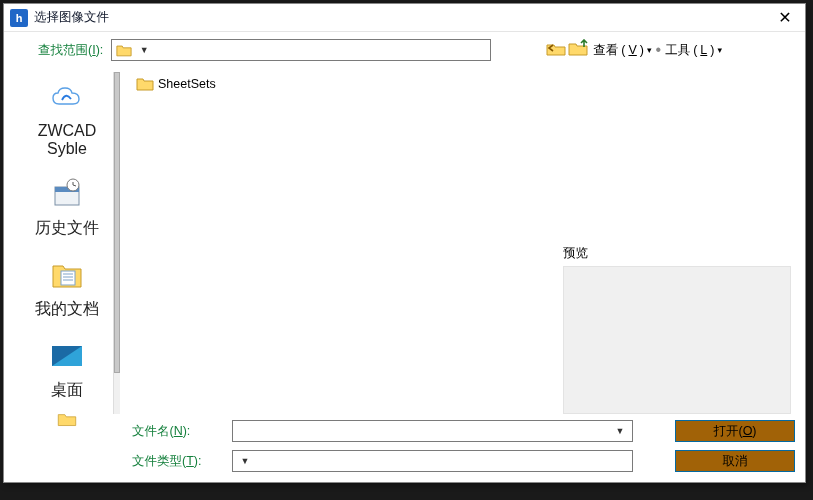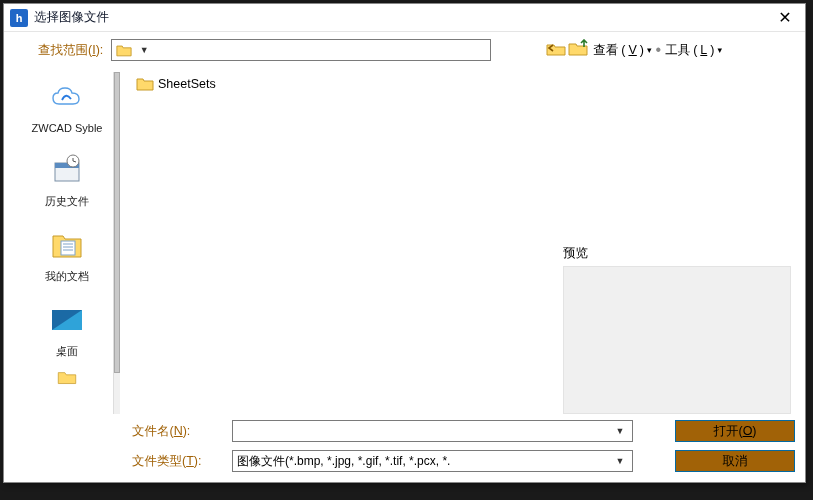--- a/index.html
+++ b/index.html
@@ -20,21 +20,21 @@
   }
   .titlebar .title { font-size: 12.5px; color: #0f172a; flex: 1; }
   .titlebar .close {
     width: 28px; height: 24px; font-size: 16px; line-height: 1;
     display: flex; align-items: center; justify-content: center; cursor: pointer;
   }
 
   .toolbar-row {
     height: 34px; display: flex; align-items: center; padding: 4px 10px 2px 34px; gap: 8px;
   }
-  .label { font-size: 12.5px; color: #a16207; white-space: nowrap; }
+  .label { font-size: 12.5px; color: #15803d; white-space: nowrap; }
   .lookin-combo {
     flex: 0 0 380px; height: 22px; border: 1px solid #7a7a7a;
     display: flex; align-items: center; padding: 0 4px; gap: 4px;
     background: #fff; cursor: pointer; position: relative;
   }
   .lookin-combo .folder-icon { width: 16px; height: 13px; }
   .lookin-combo span.text { font-size: 12.5px; font-family: Consolas, monospace; flex: 1; }
   .combo-arrow {
     width: 16px; height: 100%; display: flex; align-items: center; justify-content: center;
     font-size: 9px; color: #333;
@@ -58,21 +58,21 @@
   }
   .sidebar-scroll .thumb {
     position: absolute; left: 0; right: 0; top: 0; height: 88%;
     background: #c9c9c9; border: 1px solid #a8a8a8;
   }
   .sb-item {
     width: 92px; display: flex; flex-direction: column; align-items: center;
     padding: 8px 0 10px 0; cursor: pointer;
   }
   .sb-item .ic { width: 36px; height: 36px; display: flex; align-items: center; justify-content: center; margin-bottom: 6px; }
-  .sb-item .lab { font-size: 11px; color: #222; text-align: center; }
+  .sb-item .lab { font-size: 16px; color: #222; text-align: center; }
 
   .file-area {
     flex: 1; display: flex; flex-direction: column; min-width: 0;
   }
   .file-list {
     flex: 1; margin: 6px 4px 6px 12px; background: #fff; border: none;
     display: flex; flex-direction: column; padding: 2px; overflow: hidden;
   }
   .file-row {
     display: flex; align-items: center; gap: 4px; height: 20px;
@@ -240,21 +240,20 @@
       </div>
       <div class="action-btn">
         <span>打开</span>(<span class="mnemonic">O</span>)
       </div>
     </div>
     <div class="brow">
       <span class="label">
         <span>文件类型</span>(<span class="mnemonic">T</span>):
       </span>
       <div class="file-combo">
-        <span class="text">图像文件(*.bmp, *.jpg, *.gif, *.tif, *.pcx, *.</span>
         <div class="combo-arrow">▼</div>
       </div>
       <div class="action-btn">
         <span>取消</span>
       </div>
     </div>
   </div>
 
 </div>
 

